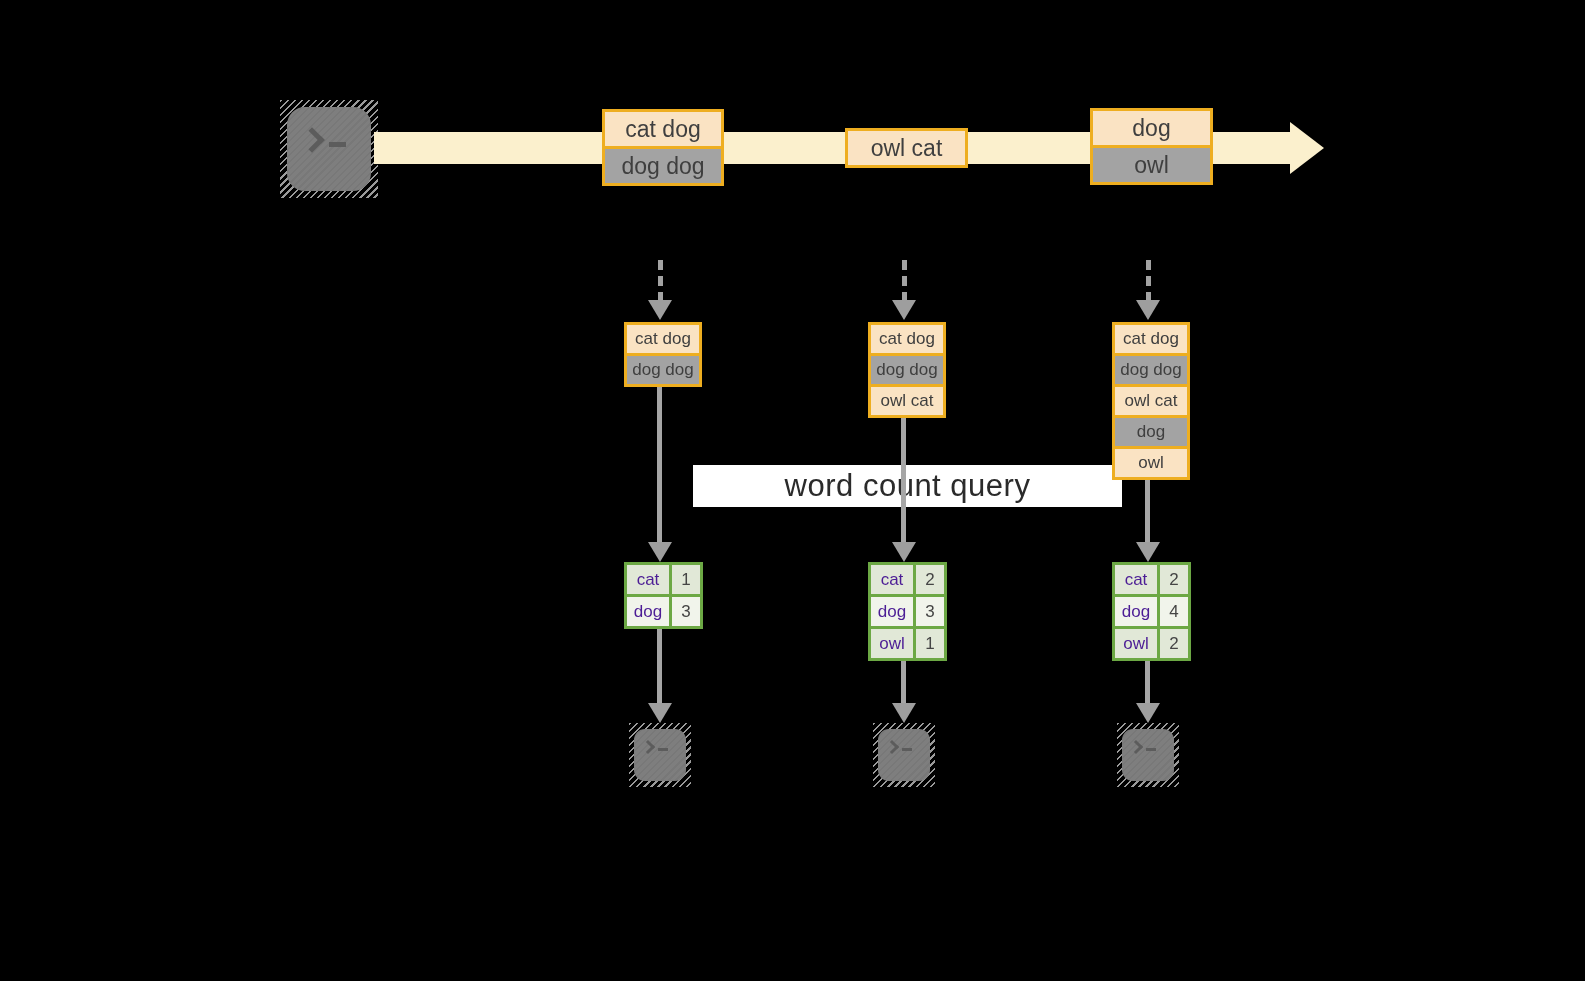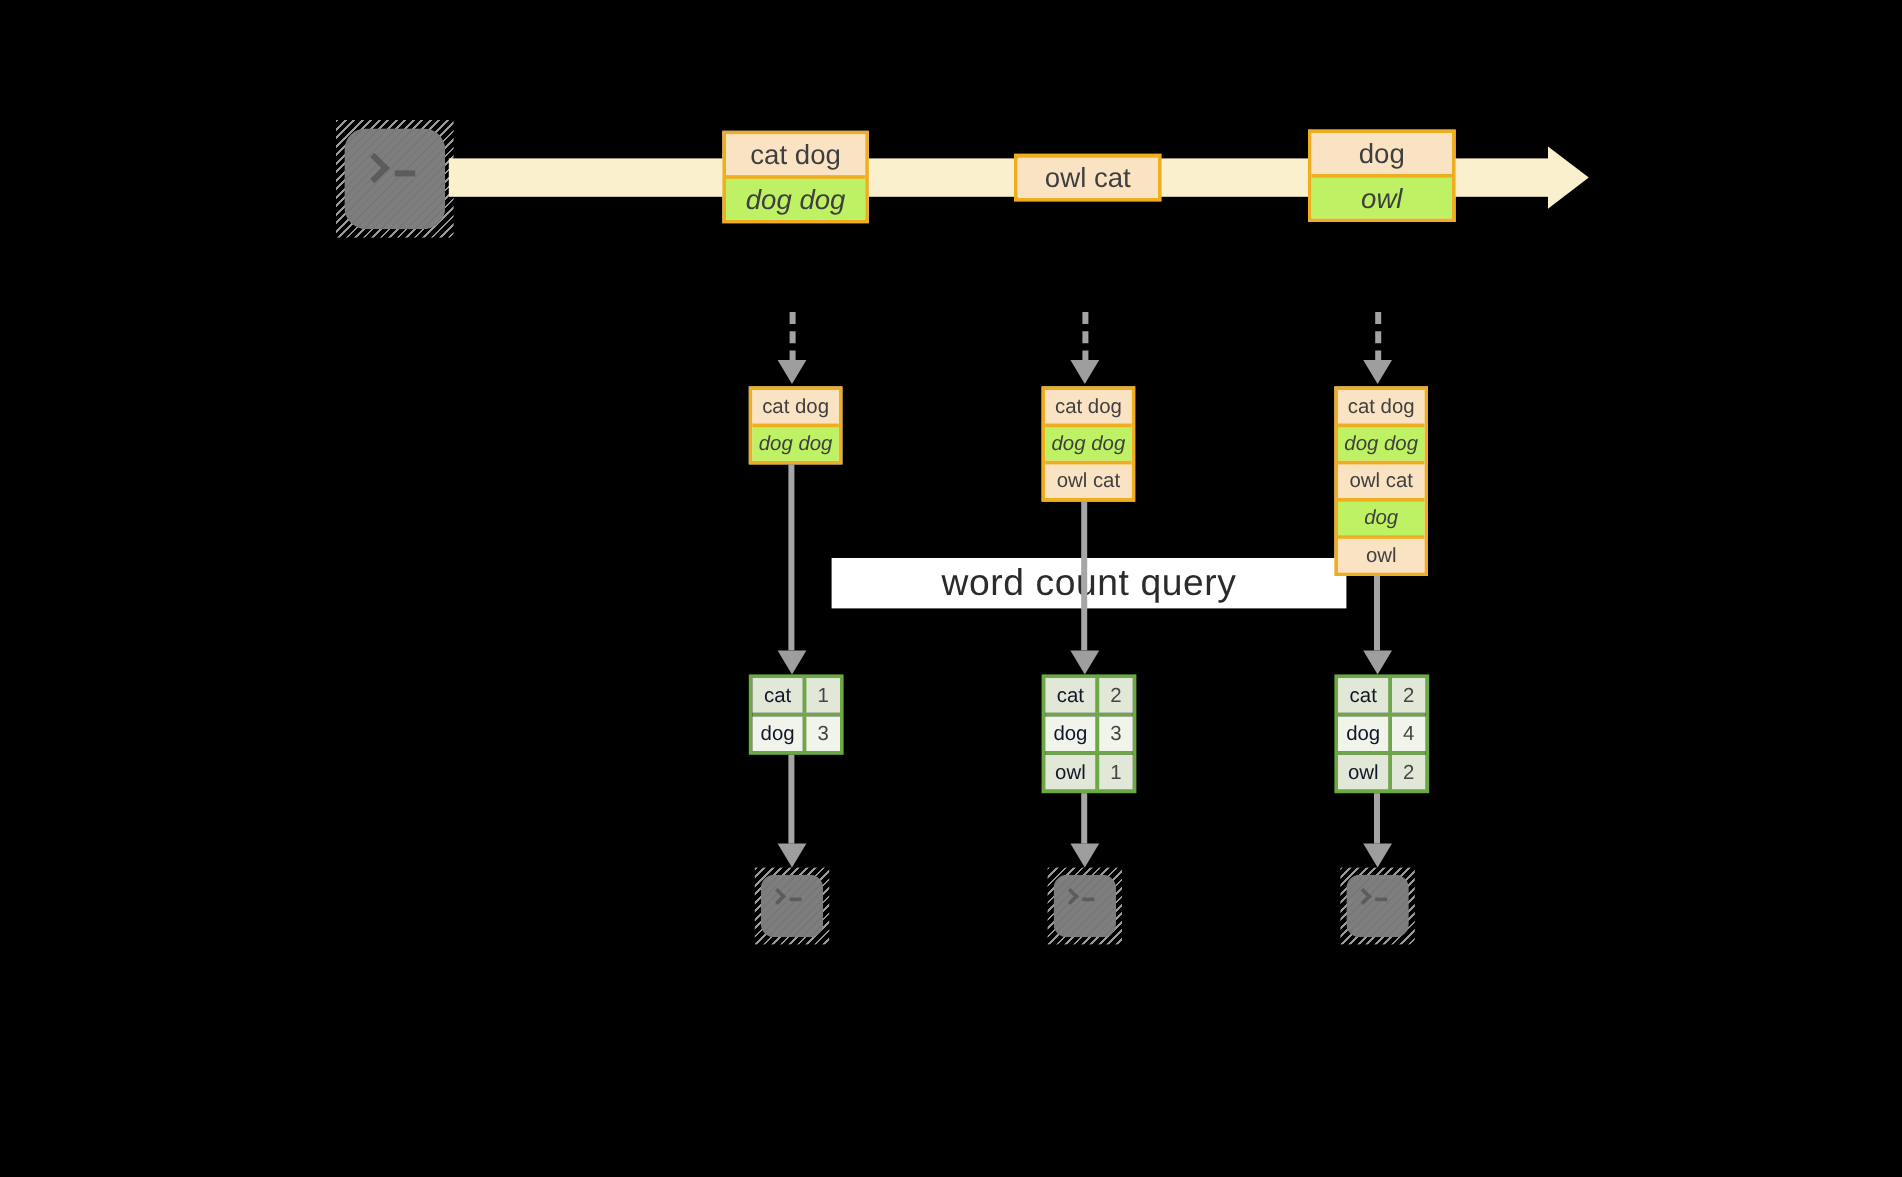--- a/index.html
+++ b/index.html
@@ -43,21 +43,21 @@
     border-left:34px solid #fbf0cd;
   }
 
   
   .obox { position:absolute; border:3px solid #eeae20; background:#fdf3e5; z-index:2; }
   .ocell { text-align:center; color:#3f3f3f; }
   .ocell + .ocell { border-top:3px solid #eeae20; }
   .big .ocell { height:34px; line-height:34px; font-size:23px; }
   .sml .ocell { height:28px; line-height:28px; font-size:17px; }
   .peach-d { background:#fae3c3; }
-  .peach-l { background:#bef264;font-style:italic; }
+  .peach-l { background:#a3a3a3; }
 
   
   .dash-line { position:absolute; width:0; border-left:5px dashed #a3a3a3; z-index:2; }
   .solid-line { position:absolute; width:5px; background:#a6a6a6; z-index:2; }
   .arrow-head {
     position:absolute; width:0; height:0; z-index:2;
     border-left:12px solid transparent; border-right:12px solid transparent;
     border-top:20px solid #9e9e9e;
   }
 
@@ -66,21 +66,21 @@
     position:absolute; left:693px; top:465px; width:429px; height:42px;
     background:#ffffff; z-index:1;
     display:flex; align-items:center; justify-content:center;
     font-size:31px; color:#2b2b2b; letter-spacing:0.5px;
   }
 
   
   .gtable { position:absolute; width:73px; border:3px solid #6ca844; z-index:2; }
   .grow { display:flex; }
   .grow + .grow { border-top:3px solid #6ca844; }
-  .gword { width:42px; height:29px; line-height:29px; text-align:center; font-size:17px; color:#0f172a; }
+  .gword { width:42px; height:29px; line-height:29px; text-align:center; font-size:17px; color:#4c1d95; }
   .gcount { flex:1; border-left:3px solid #6ca844; height:29px; line-height:29px; text-align:center; font-size:17px; color:#454545; }
   .g-dark .gword, .g-dark .gcount { background:#e1e8d7; }
   .g-light .gword, .g-light .gcount { background:#f1f4eb; }
 </style>
 </head>
 <body>
 
 <div class="canvas">
 
   <div class="term term-big" style="left:280px; top:100px;">

